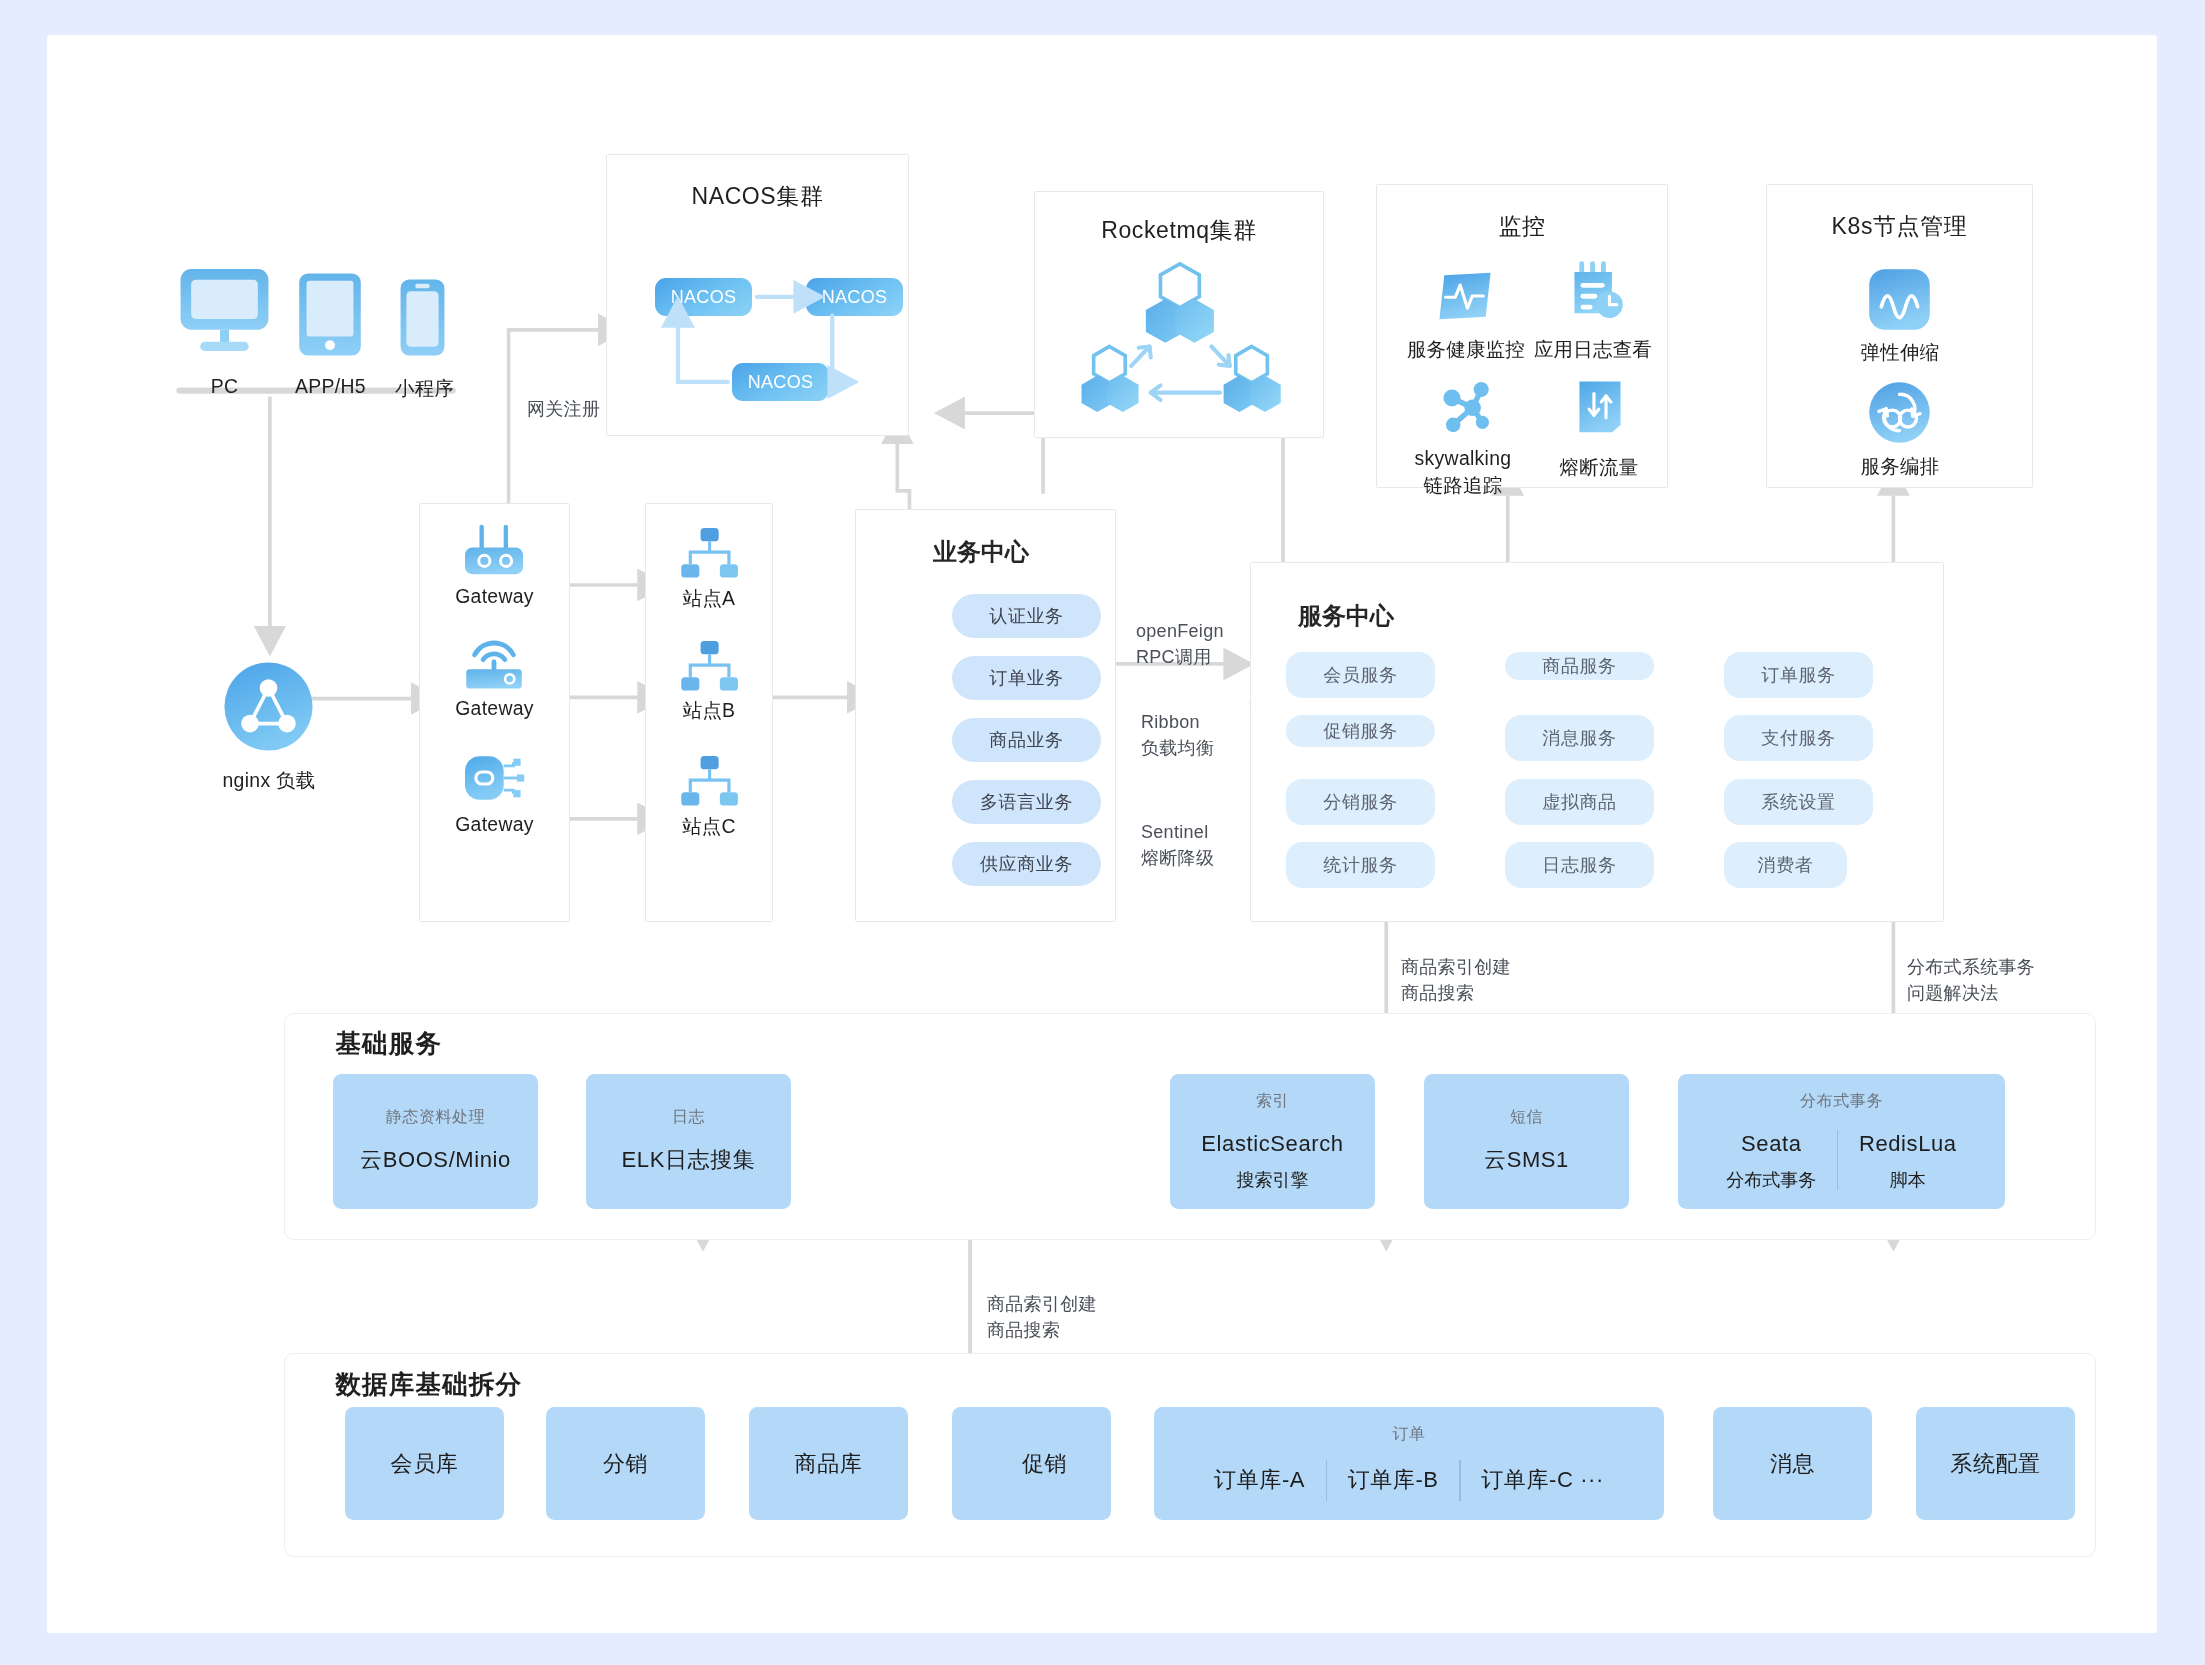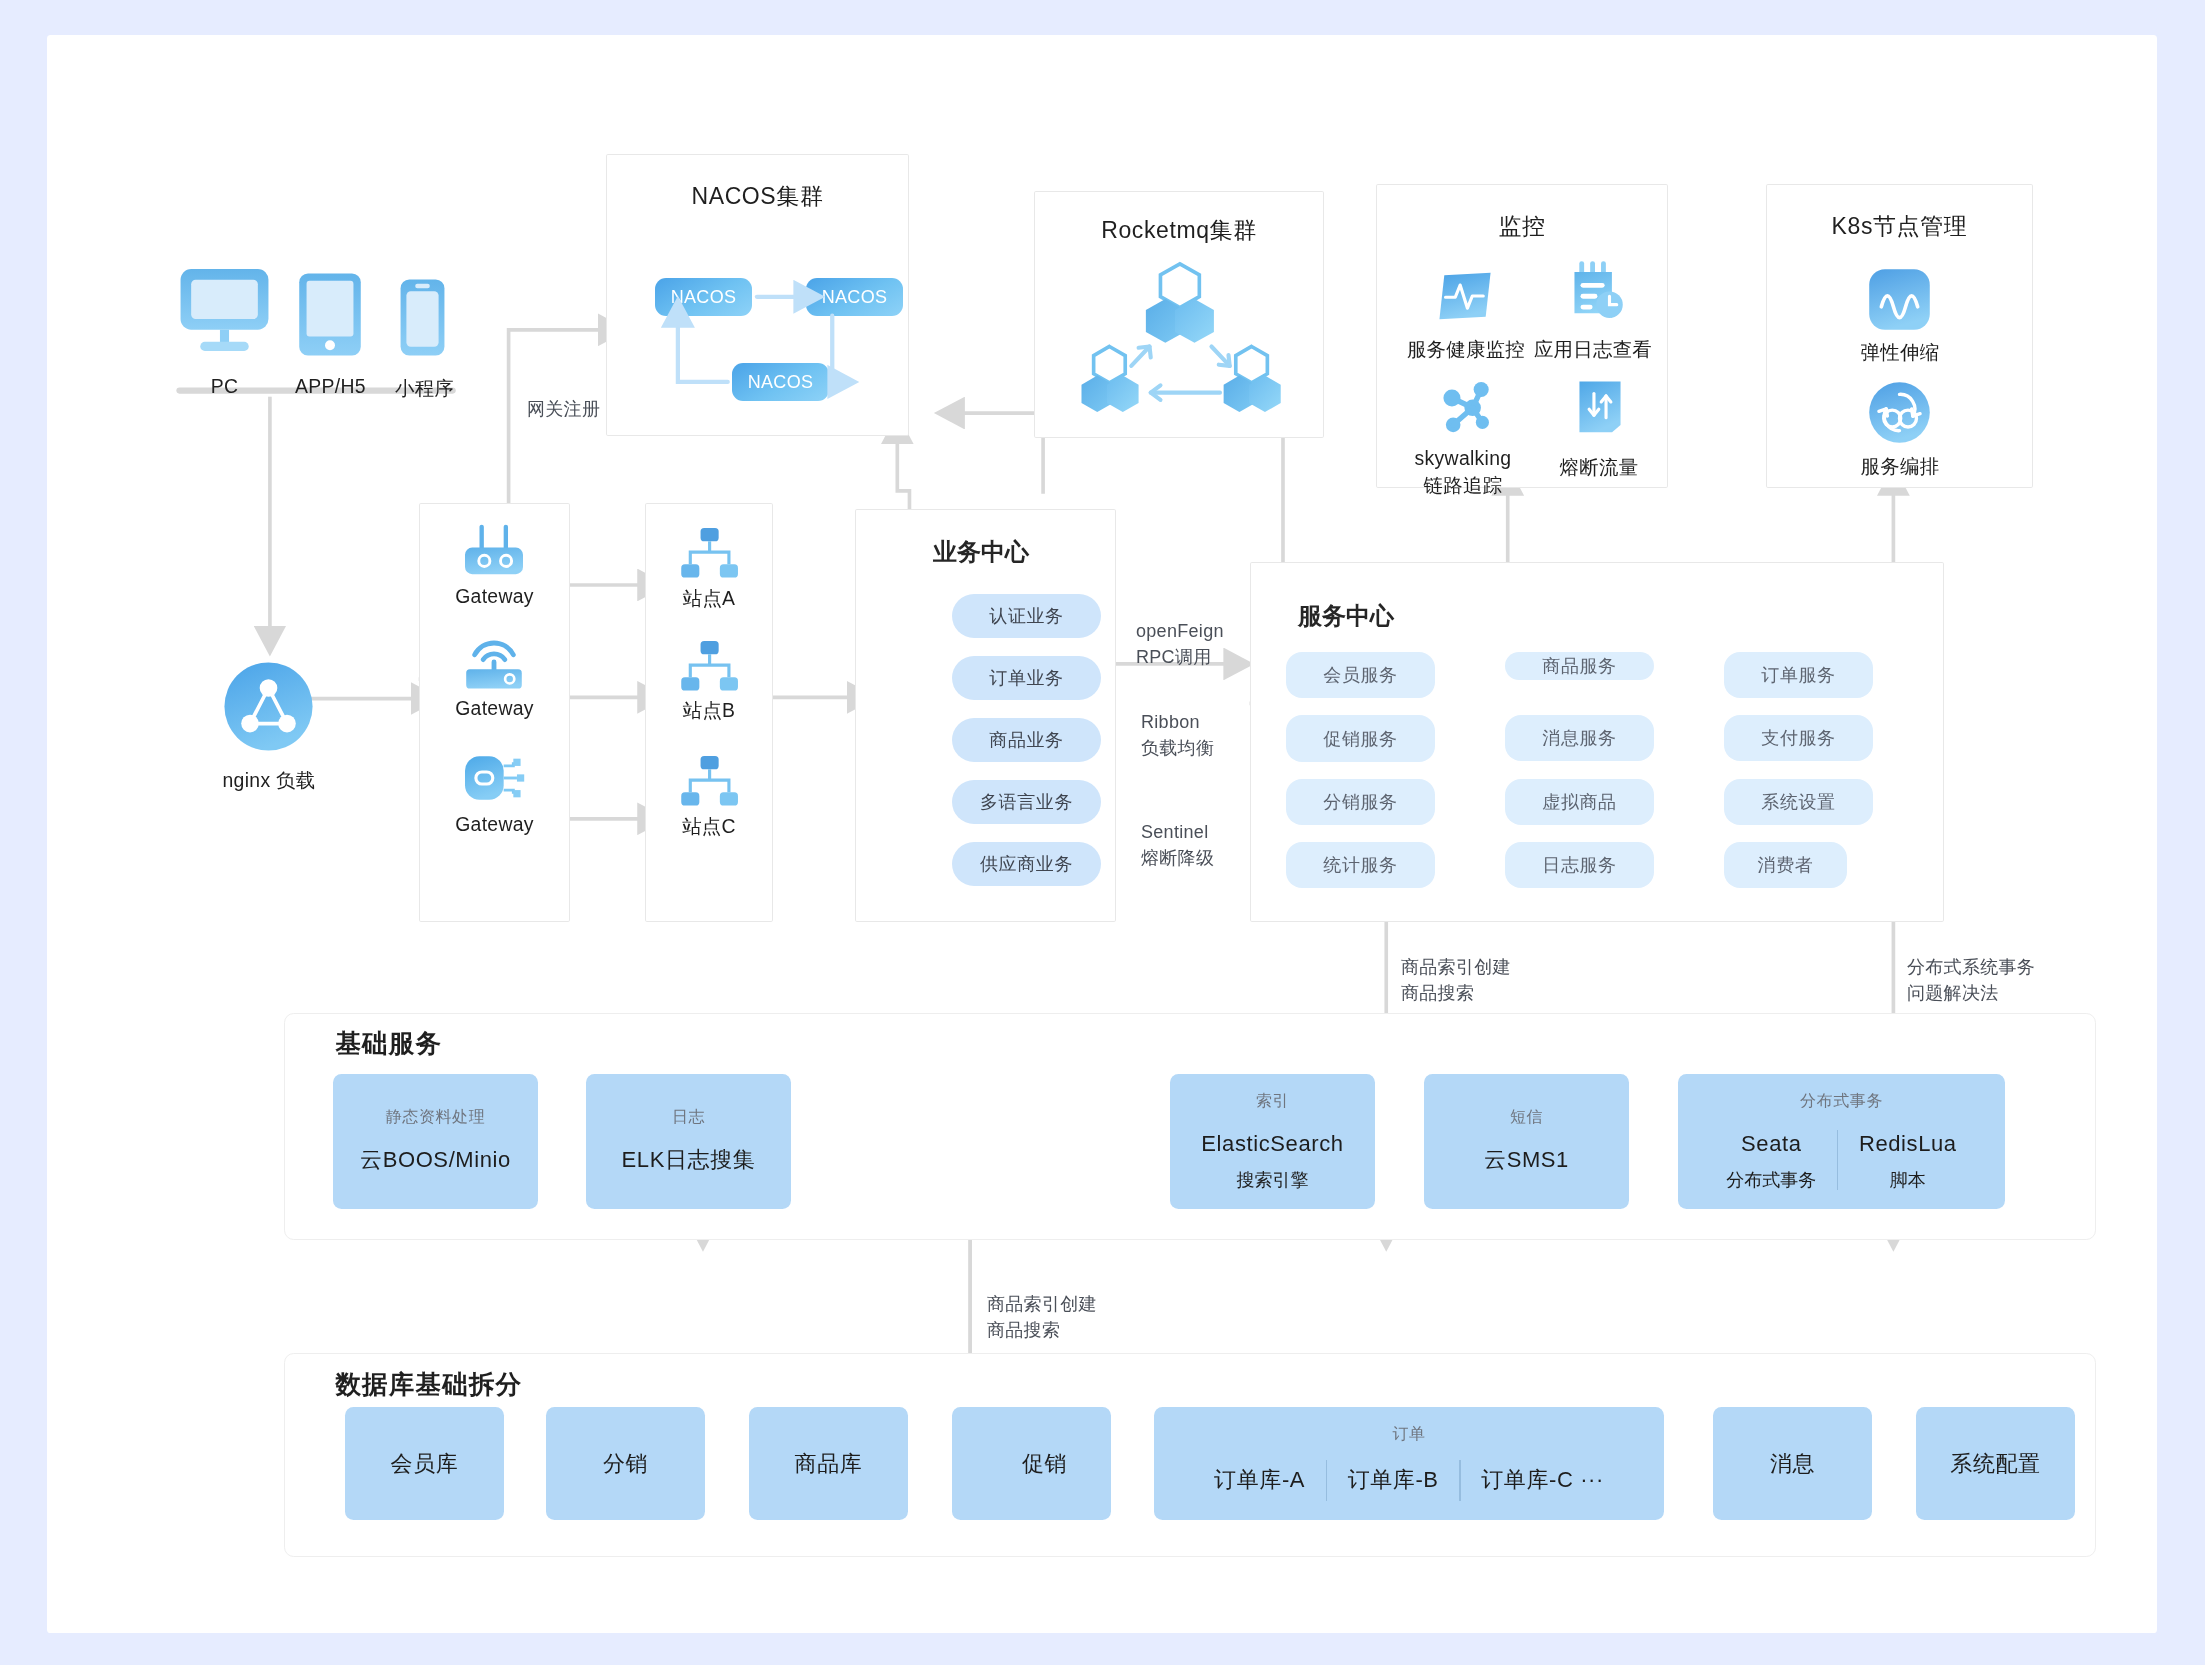--- a/index.html
+++ b/index.html
@@ -473,21 +473,21 @@
 RPC调用</div>
   <div class="lbl" style="left:1094px;top:674px;">Ribbon
 负载均衡</div>
   <div class="lbl" style="left:1094px;top:784px;">Sentinel
 熔断降级</div>
 
   <div class="panel" style="left:1203px;top:527px;width:694px;height:360px;"></div>
   <div class="panel-title-left" style="left:1251px;top:565px;">服务中心</div>
 
   <div class="svc-pill" style="left:1239px;top:617px;width:149px;height:46px;">会员服务</div>
-  <div class="svc-pill" style="left:1239px;top:680px;width:149px;height:47px;">促销服务</div>
+  <div class="svc-pill" style="left:1239px;top:680px;width:149px;height:32px;">促销服务</div>
   <div class="svc-pill" style="left:1239px;top:744px;width:149px;height:46px;">分销服务</div>
   <div class="svc-pill" style="left:1239px;top:807px;width:149px;height:46px;">统计服务</div>
 
   <div class="svc-pill" style="left:1458px;top:617px;width:149px;height:28px;">商品服务</div>
   <div class="svc-pill" style="left:1458px;top:680px;width:149px;height:46px;">消息服务</div>
   <div class="svc-pill" style="left:1458px;top:744px;width:149px;height:46px;">虚拟商品</div>
   <div class="svc-pill" style="left:1458px;top:807px;width:149px;height:46px;">日志服务</div>
 
   <div class="svc-pill" style="left:1677px;top:617px;width:149px;height:46px;">订单服务</div>
   <div class="svc-pill" style="left:1677px;top:680px;width:149px;height:46px;">支付服务</div>

